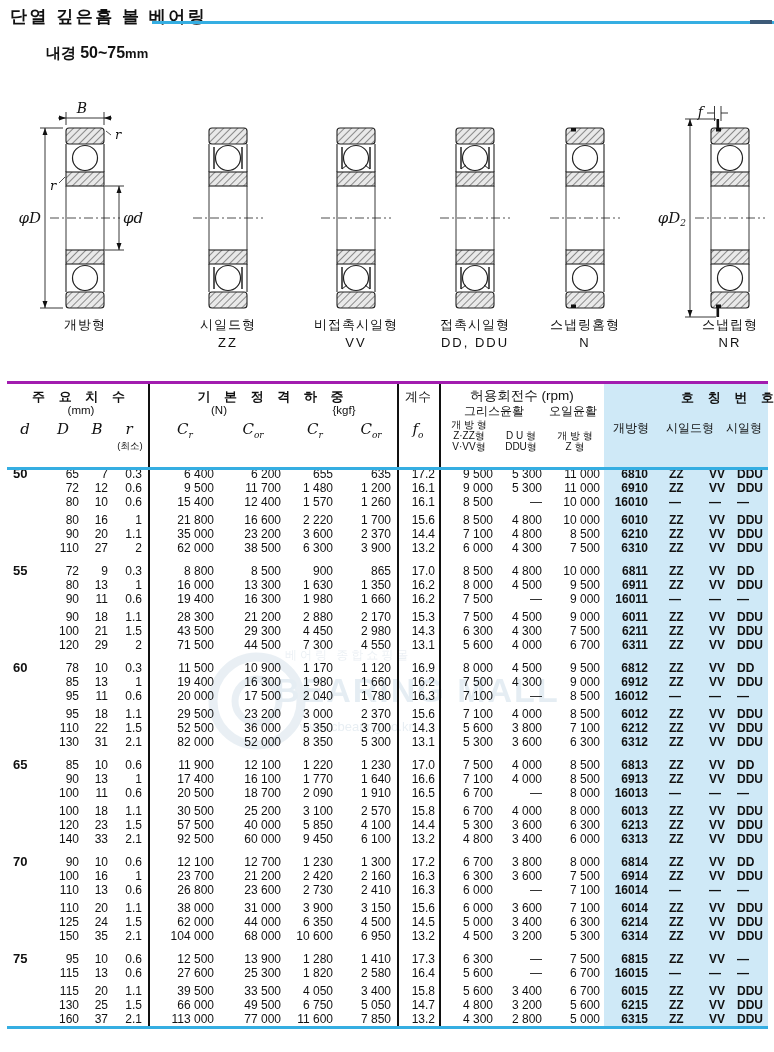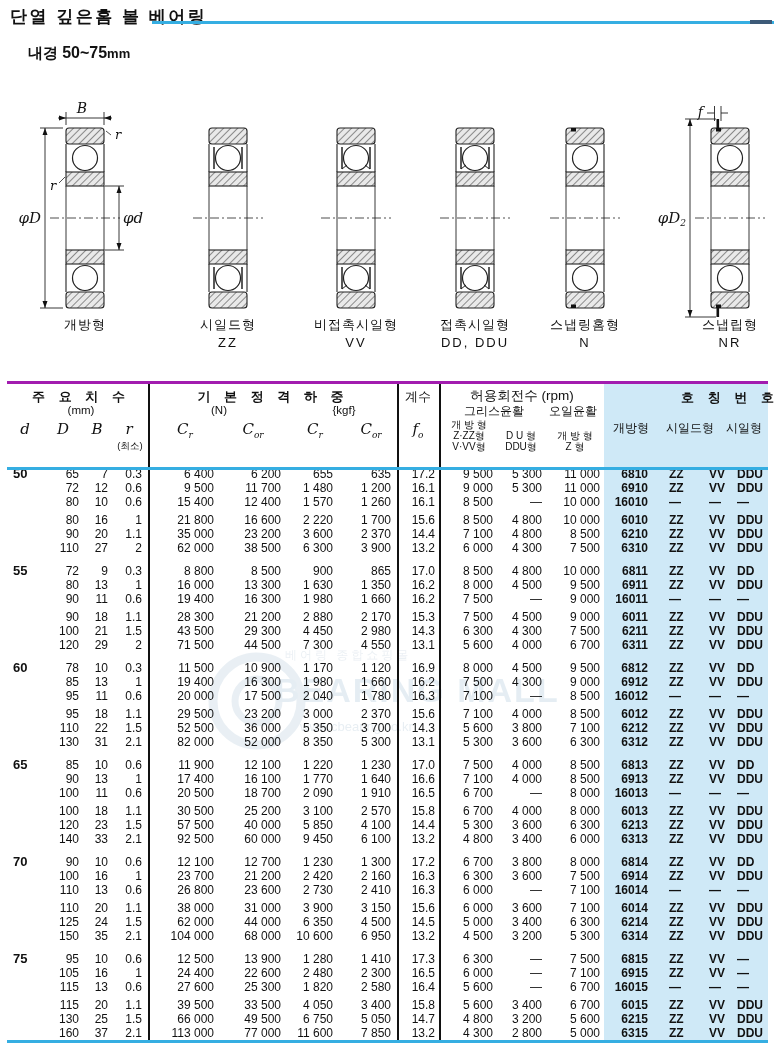--- a/index.html
+++ b/index.html
@@ -2,21 +2,21 @@
 <html><head>
 <meta charset="utf-8">
 <style>
   html,body{margin:0;padding:0;background:#fff;}
   body{width:774px;height:1052px;position:relative;font-family:"Liberation Sans",sans-serif;color:#111;overflow:hidden;}
   .abs{position:absolute;}
   
   .title{left:10px;top:5px;font-size:17px;font-weight:bold;letter-spacing:2.5px;white-space:nowrap;}
   .title-line{left:152px;top:21px;width:622px;height:3px;background:#35aee2;}
   .title-line-end{left:750px;top:20px;width:22px;height:4px;background:#3d5a78;}
-  .subtitle{left:28px;top:44px;font-size:15px;font-weight:bold;white-space:nowrap;}
+  .subtitle{left:46px;top:44px;font-size:15px;font-weight:bold;white-space:nowrap;}
   .subtitle .rng{font-size:16px;}
   .subtitle .unit{font-size:13px;font-weight:bold;}
   
   .wm{left:205px;top:635px;width:440px;height:130px;opacity:.38;pointer-events:none;}
   .wm-brand{position:absolute;left:70px;top:36px;font-size:34px;font-weight:bold;color:#bcd2e2;letter-spacing:2px;}
   .wm-url{position:absolute;left:95px;top:84px;font-size:13px;color:#c3d4e0;}
   .wm-kr{position:absolute;left:80px;top:12px;font-size:12px;color:#ccd9e3;letter-spacing:3px;}
   
   .dia-svg{top:92px;pointer-events:none;}
   .dlabel{top:316px;width:150px;text-align:center;font-size:13px;letter-spacing:1px;line-height:18px;white-space:nowrap;}
@@ -1080,38 +1080,20 @@
           <td class="num pG1">6 300</td>
           <td class="num pG2">—</td>
           <td class="num pOil">7 500</td>
           <td class="bl bnum">6815</td>
           <td class="bl zz">ZZ</td>
           <td class="bl vv">VV</td>
           <td class="bl ddu">—</td>
         </tr>
         <tr>
           <td class="cd"></td>
-          <td class="num pD">105</td>
-          <td class="num pB">16</td>
-          <td class="num pr bdr">1</td>
-          <td class="num pCr">24 400</td>
-          <td class="num pCor">22 600</td>
-          <td class="num pCrk">2 480</td>
-          <td class="num pCork bdr">2 300</td>
-          <td class="num pFo bdr">16.5</td>
-          <td class="num pG1">6 000</td>
-          <td class="num pG2">—</td>
-          <td class="num pOil">7 100</td>
-          <td class="bl bnum">6915</td>
-          <td class="bl zz">ZZ</td>
-          <td class="bl vv">VV</td>
-          <td class="bl ddu">—</td>
-        </tr>
-        <tr>
-          <td class="cd"></td>
           <td class="num pD">115</td>
           <td class="num pB">13</td>
           <td class="num pr bdr">0.6</td>
           <td class="num pCr">27 600</td>
           <td class="num pCor">25 300</td>
           <td class="num pCrk">1 820</td>
           <td class="num pCork bdr">2 580</td>
           <td class="num pFo bdr">16.4</td>
           <td class="num pG1">5 600</td>
           <td class="num pG2">—</td>

